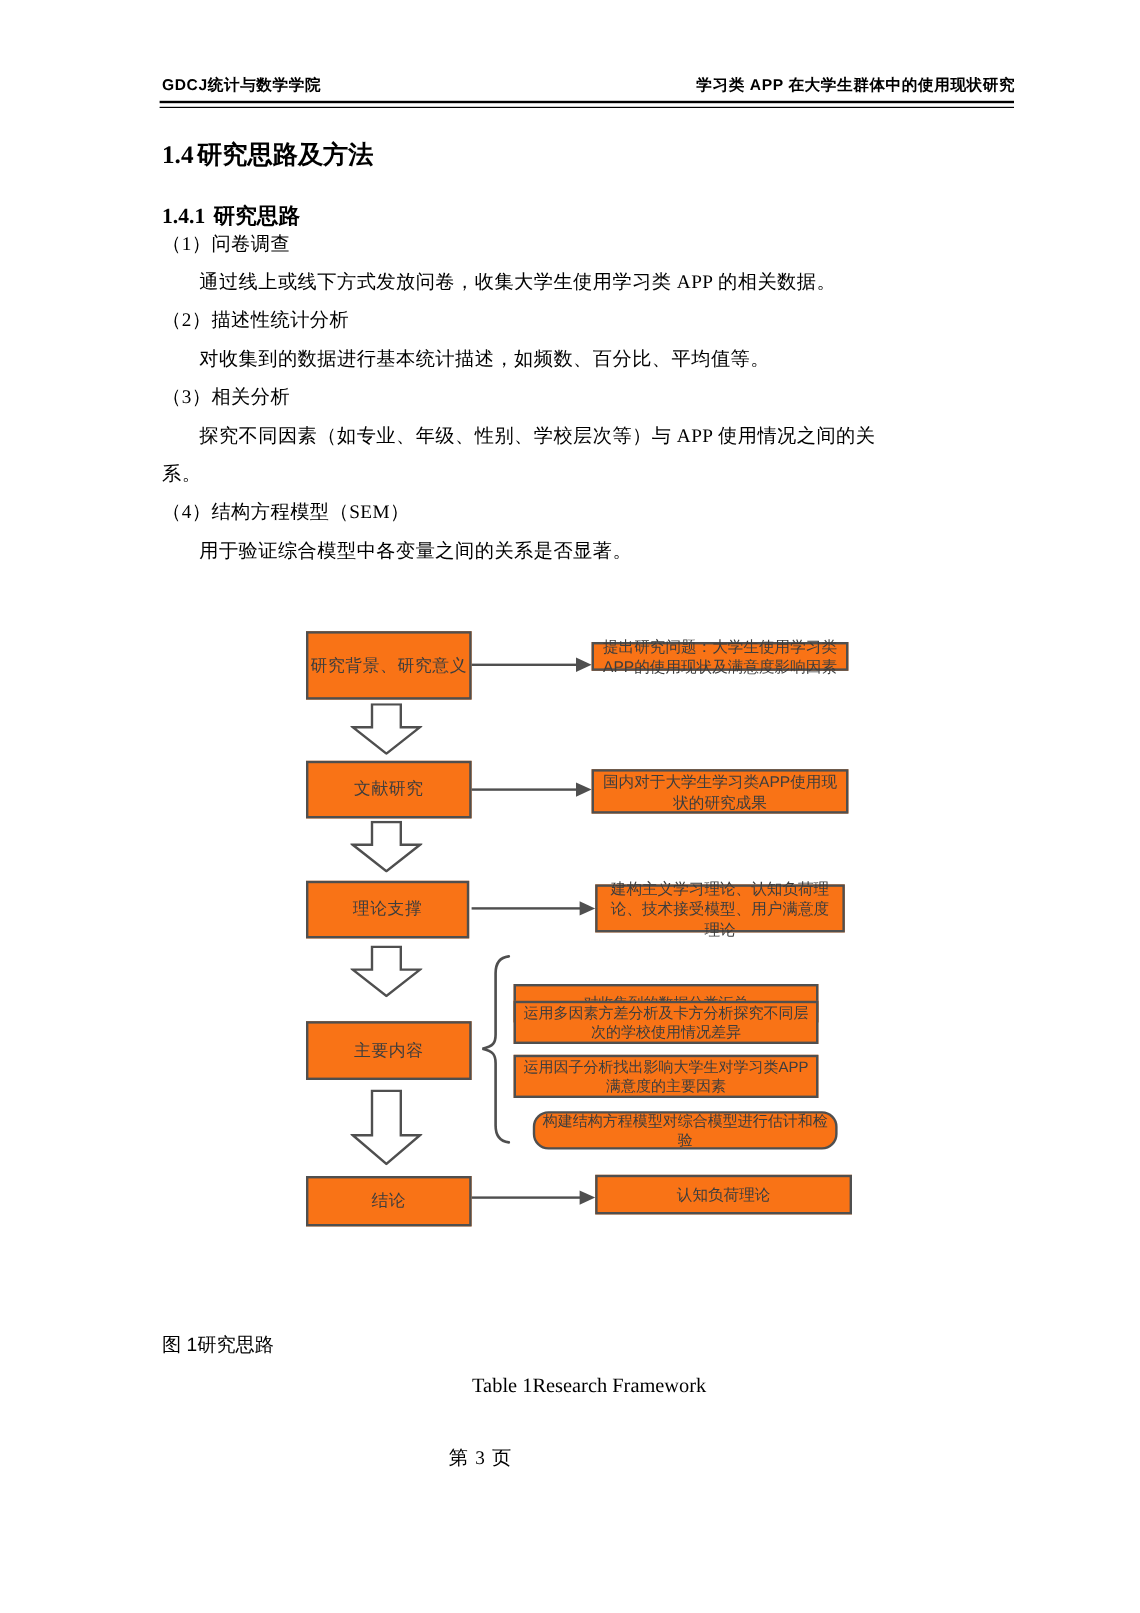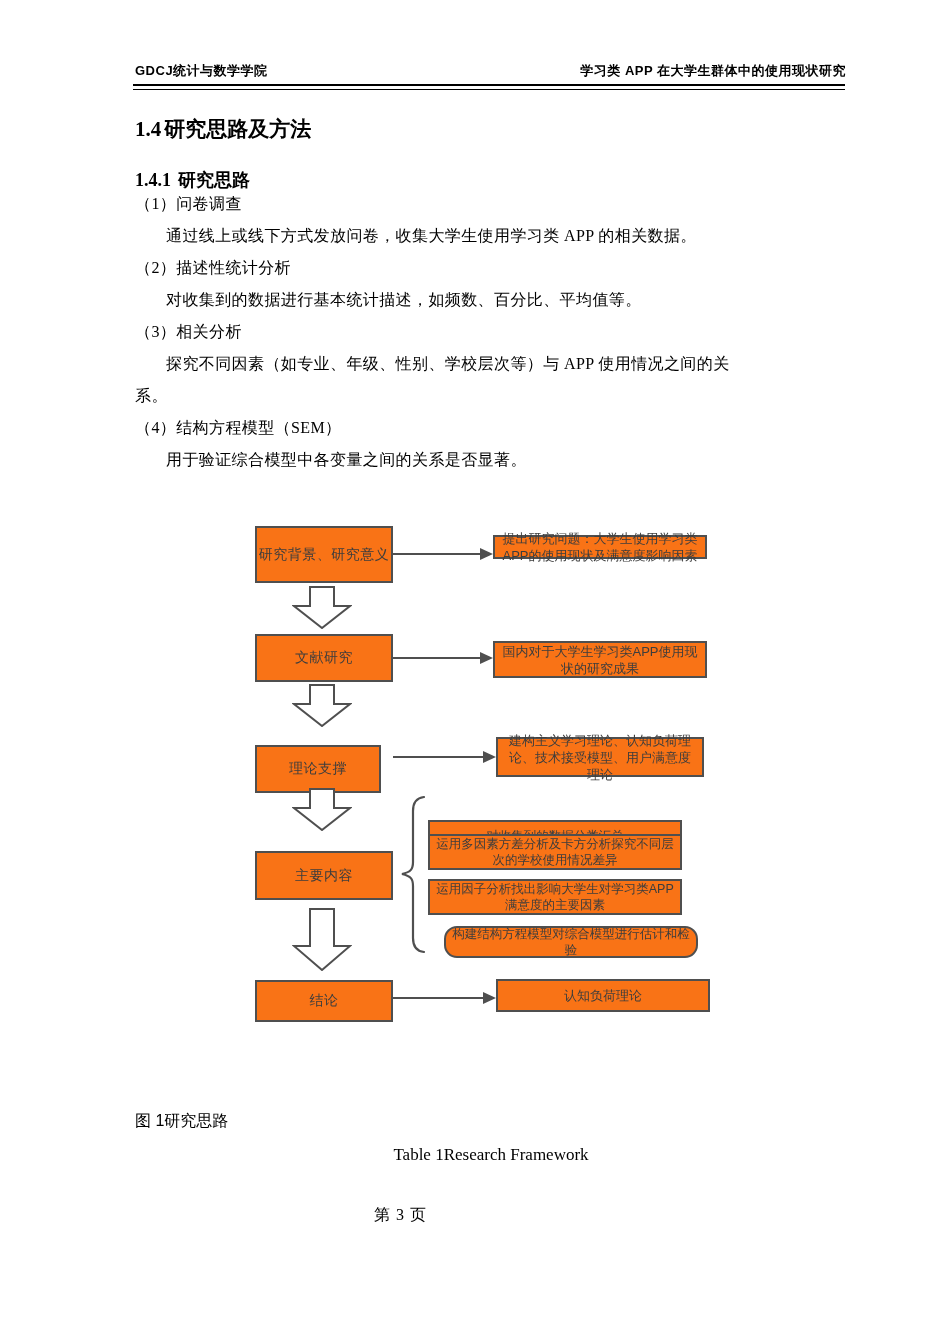--- a/index.html
+++ b/index.html
@@ -72,21 +72,21 @@
   <div class="bline ind">探究不同因素（如专业、年级、性别、学校层次等）与 APP 使用情况之间的关</div>
   <div class="bline">系。</div>
   <div class="bline">（4）结构方程模型（SEM）</div>
   <div class="bline ind">用于验证综合模型中各变量之间的关系是否显著。</div>
 </div>
 
 <div class="flow">
 
   <div class="fbox lbox" style="left:5px;top:6px;width:138px;height:57px;">研究背景、研究意义</div>
   <div class="fbox lbox" style="left:5px;top:114px;width:138px;height:48px;">文献研究</div>
-  <div class="fbox lbox" style="left:5px;top:225px;width:126px;height:48px;">理论支撑</div>
+  <div class="fbox lbox" style="left:5px;top:214px;width:136px;height:48px;">理论支撑</div>
   <div class="fbox lbox" style="left:5px;top:331px;width:138px;height:49px;">主要内容</div>
   <div class="fbox lbox" style="left:5px;top:460px;width:138px;height:42px;">结论</div>
 
   <div class="fbox rbox" style="left:243px;top:15px;width:214px;height:24px;">提出研究问题：大学生使用学习类APP的使用现状及满意度影响因素</div>
   <div class="fbox rbox" style="left:243px;top:121px;width:214px;height:37px;">国内对于大学生学习类APP使用现状的研究成果</div>
   <div class="fbox rbox" style="left:246px;top:217px;width:208px;height:40px;">建构主义学习理论、认知负荷理论、技术接受模型、用户满意度理论</div>
   <div class="fbox rbox" style="left:246px;top:459px;width:214px;height:33px;">认知负荷理论</div>
 
   <div class="fbox bbox" style="left:178px;top:270px;width:254px;height:32px;margin-top:30px;">对收集到的数据分类汇总</div>
   <div class="fbox bbox" style="left:178px;top:314px;width:254px;height:36px;">运用多因素方差分析及卡方分析探究不同层次的学校使用情况差异</div>

